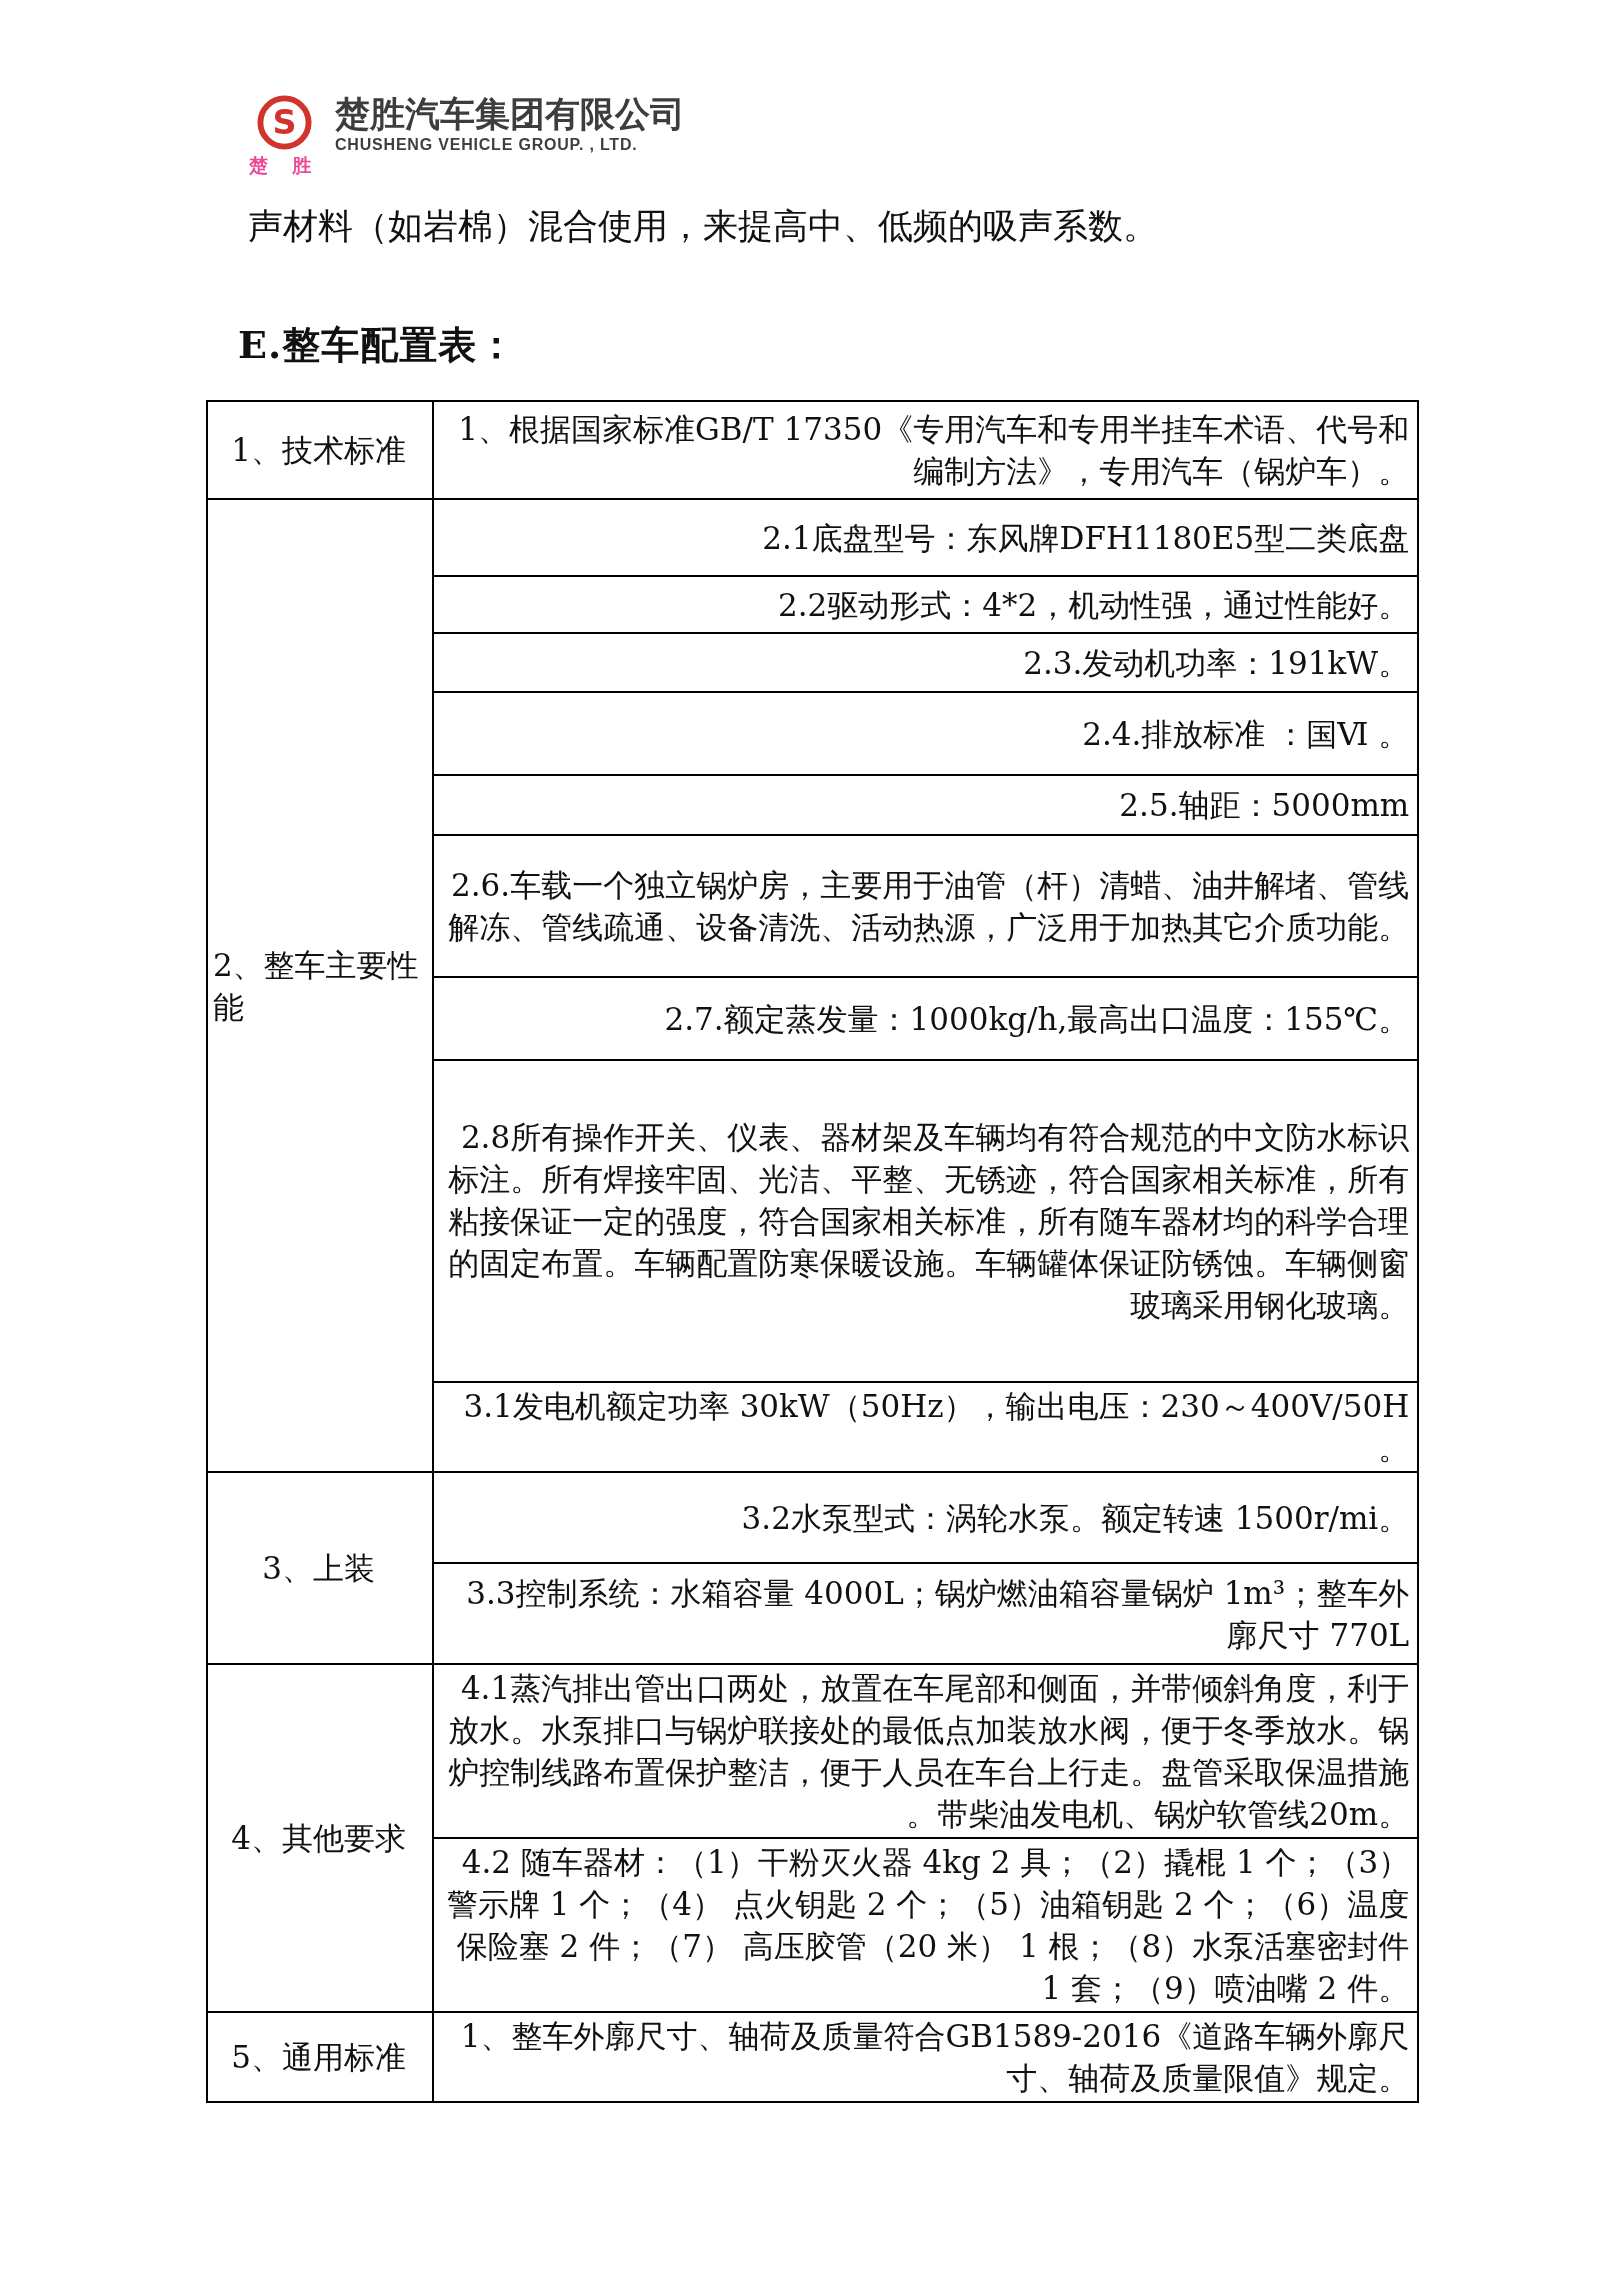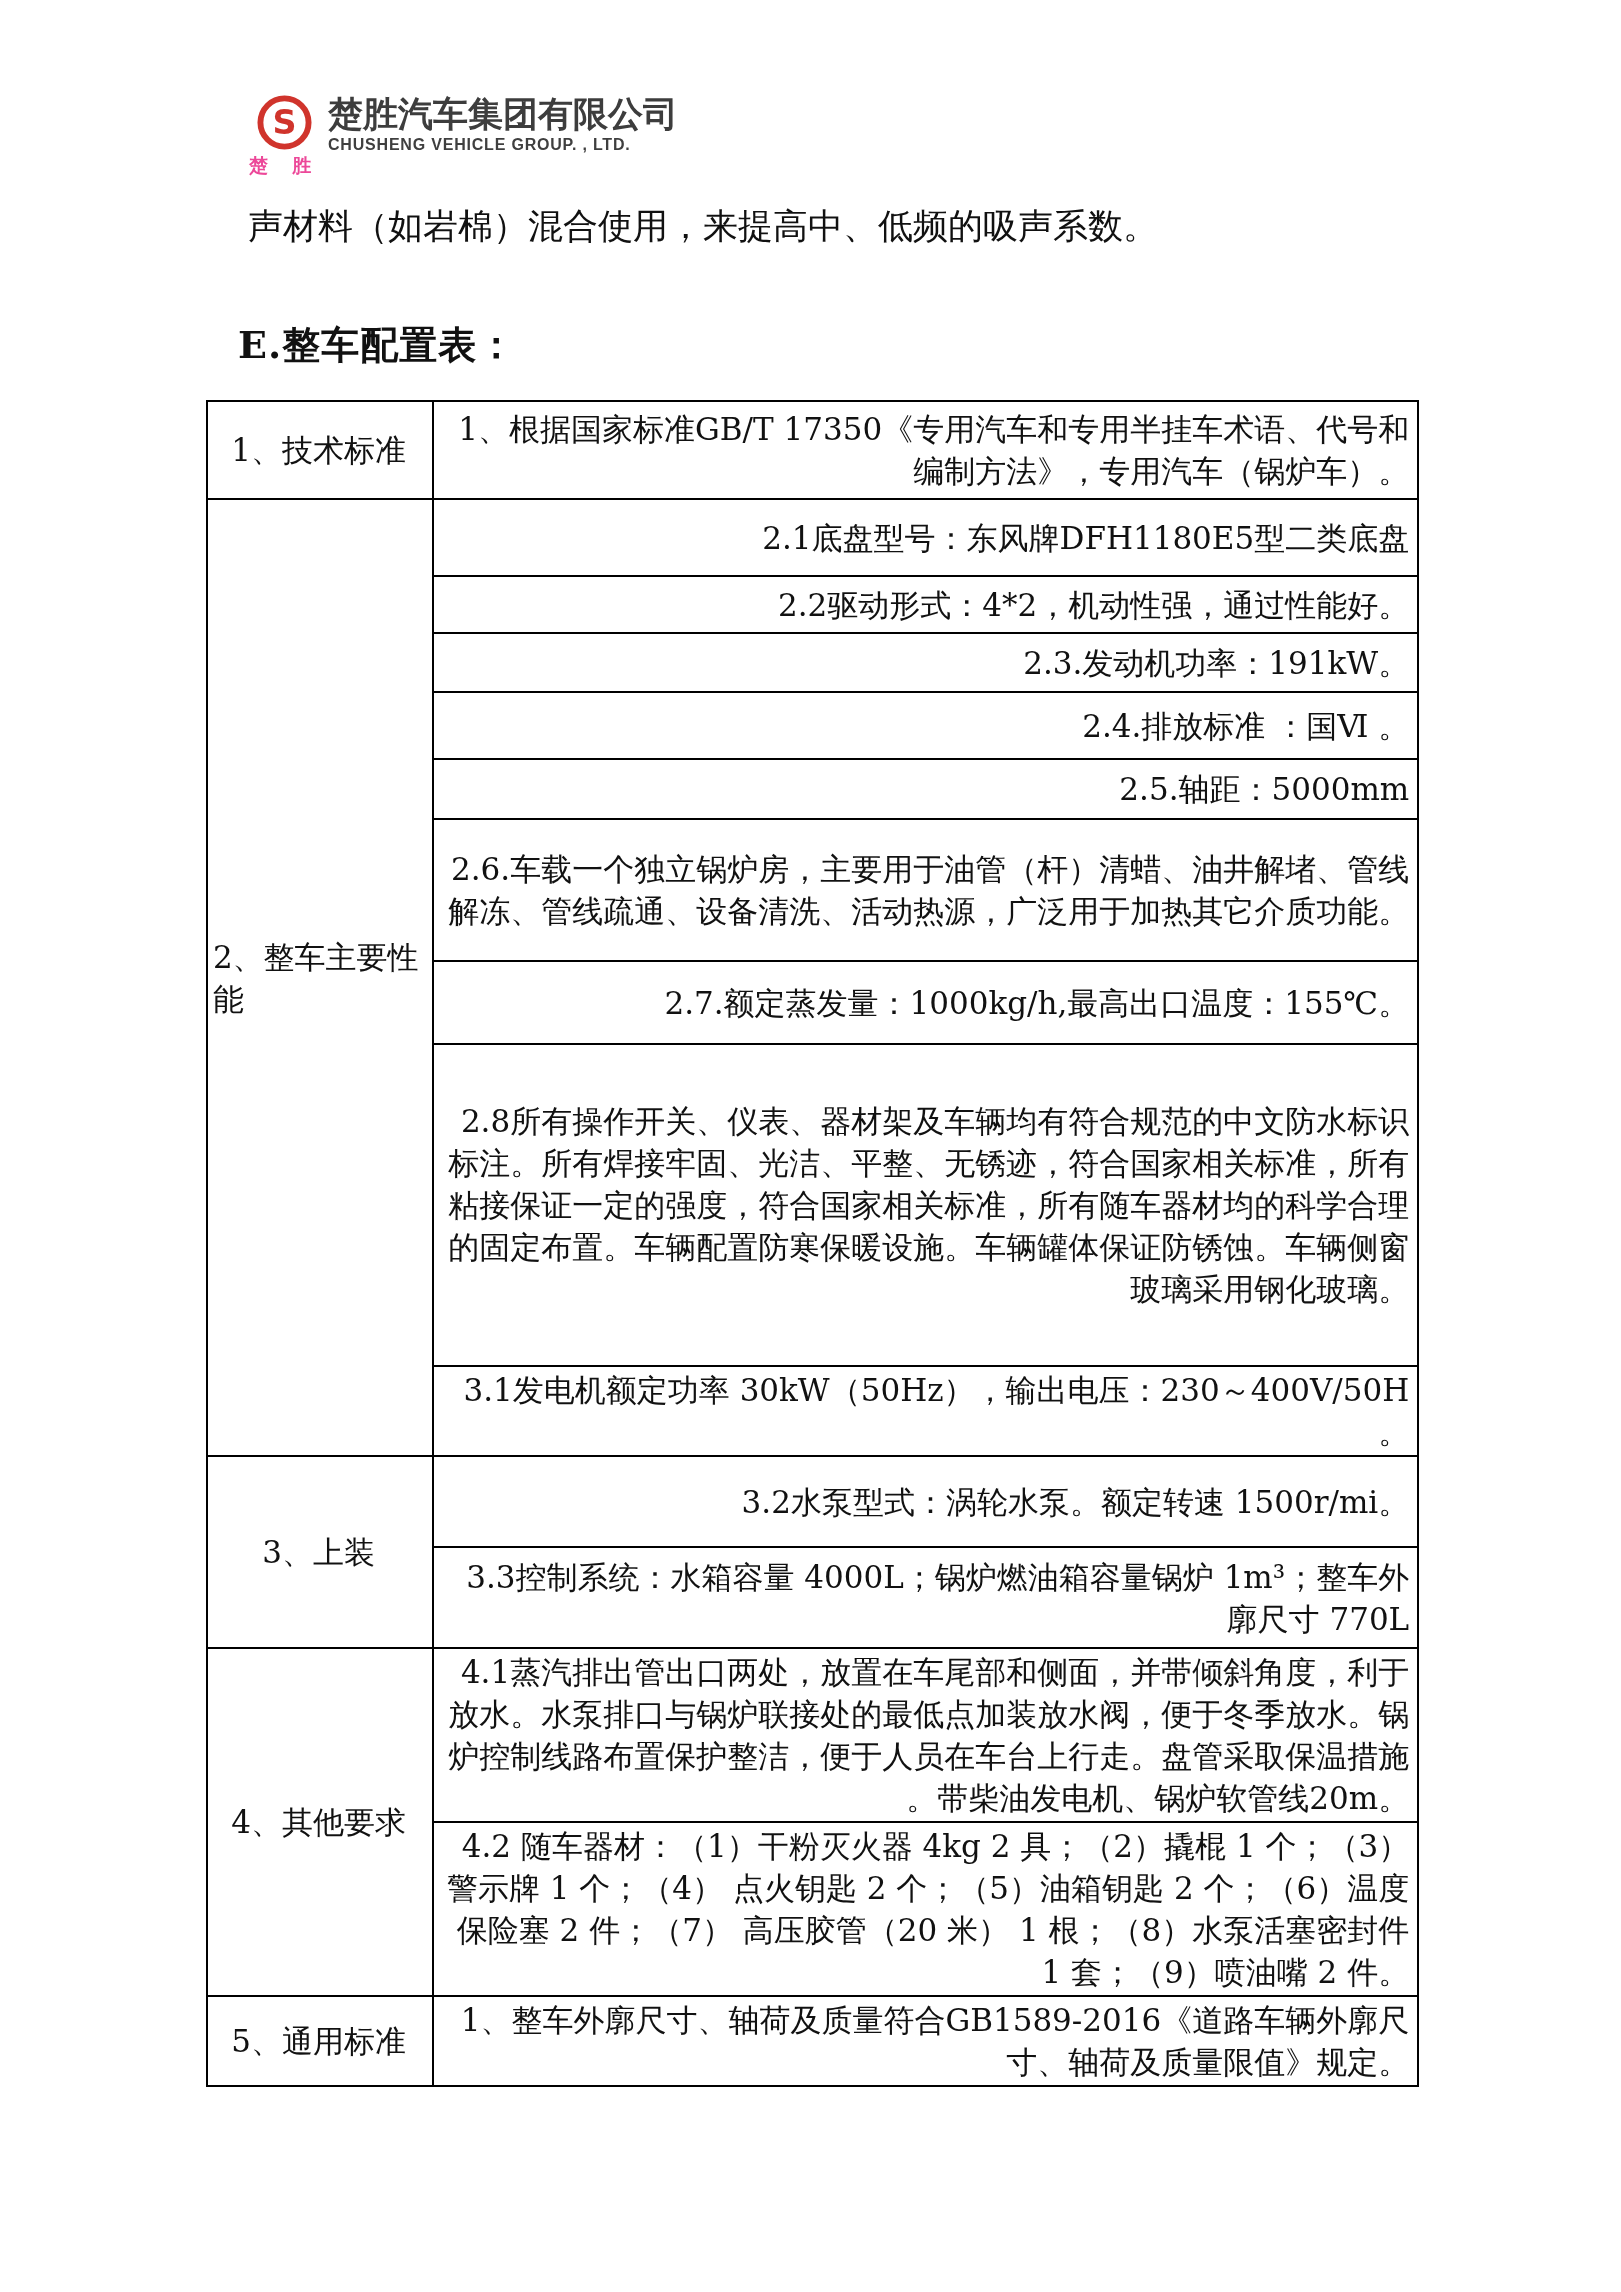--- a/index.html
+++ b/index.html
@@ -13,21 +13,21 @@
   }
   
   .logo-block{position:absolute;left:255px;top:94px;display:flex;align-items:flex-start;}
   .logo-mark{width:59px;display:flex;flex-direction:column;align-items:center;}
   .logo-mark svg{display:block;}
   .logo-caption{
     margin-top:2px;color:#ec4899;font-weight:bold;
     font-size:19px;letter-spacing:8.8px;white-space:nowrap;
     font-family:"DejaVu Serif","Liberation Serif",serif;
   }
-  .logo-text{margin-left:14px;font-family:"Liberation Sans","DejaVu Sans",sans-serif;}
+  .logo-text{margin-left:21px;font-family:"Liberation Sans","DejaVu Sans",sans-serif;}
   .company-cn{
     font-size:35px;font-weight:bold;color:#3d3d3d;
     letter-spacing:0px;line-height:39px;white-space:nowrap;
   }
   .company-en{
     font-size:16px;font-weight:bold;color:#3f3f3f;
     letter-spacing:0.8px;margin-top:2.9px;white-space:nowrap;
   }
   
   .intro{position:absolute;left:248px;top:202px;font-size:35px;line-height:48px;}
@@ -100,21 +100,21 @@
       <tr style="height:77px">
         <td class="cat fill" rowspan="9">2、整车主要性能</td>
         <td class="val">2.1底盘型号：东风牌DFH1180E5型二类底盘</td>
       </tr>
       <tr style="height:57px">
         <td class="val">2.2驱动形式：4*2，机动性强，通过性能好。</td>
       </tr>
       <tr style="height:59px">
         <td class="val">2.3.发动机功率：191kW。</td>
       </tr>
-      <tr style="height:67px">
+      <tr style="height:83px">
         <td class="val">2.4.排放标准 ：国Ⅵ 。</td>
       </tr>
       <tr style="height:60px">
         <td class="val">2.5.轴距：5000mm</td>
       </tr>
       <tr style="height:142px">
         <td class="val">2.6.车载一个独立锅炉房，主要用于油管（杆）清蜡、油井解堵、管线解冻、管线疏通、设备清洗、活动热源，广泛用于加热其它介质功能。</td>
       </tr>
       <tr style="height:83px">
         <td class="val">2.7.额定蒸发量：1000kg/h,最高出口温度：155℃。</td>

